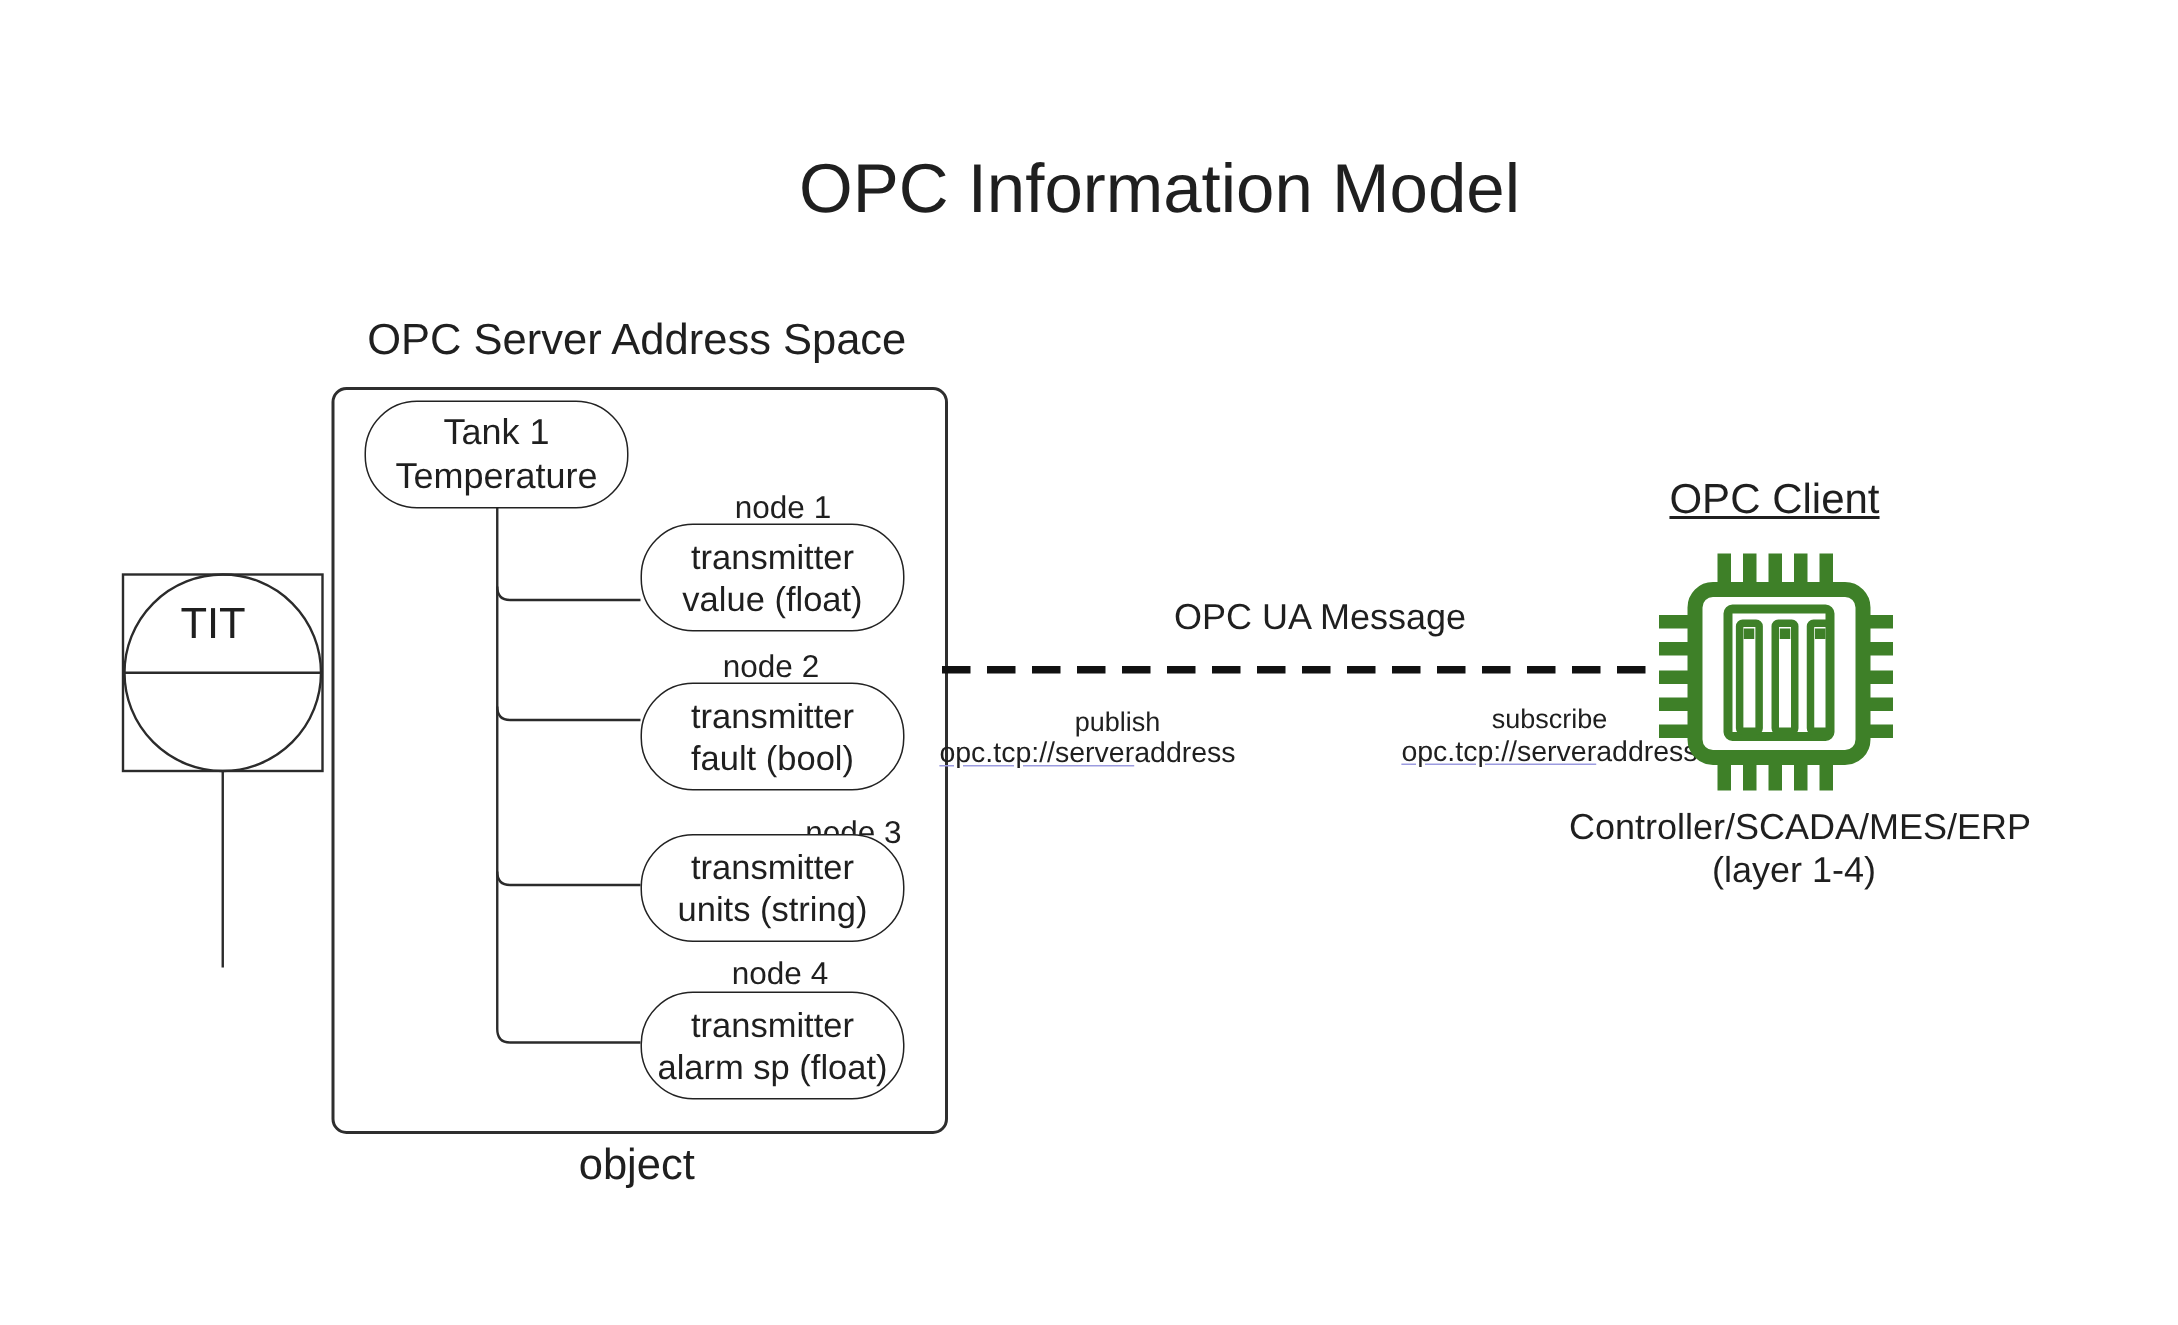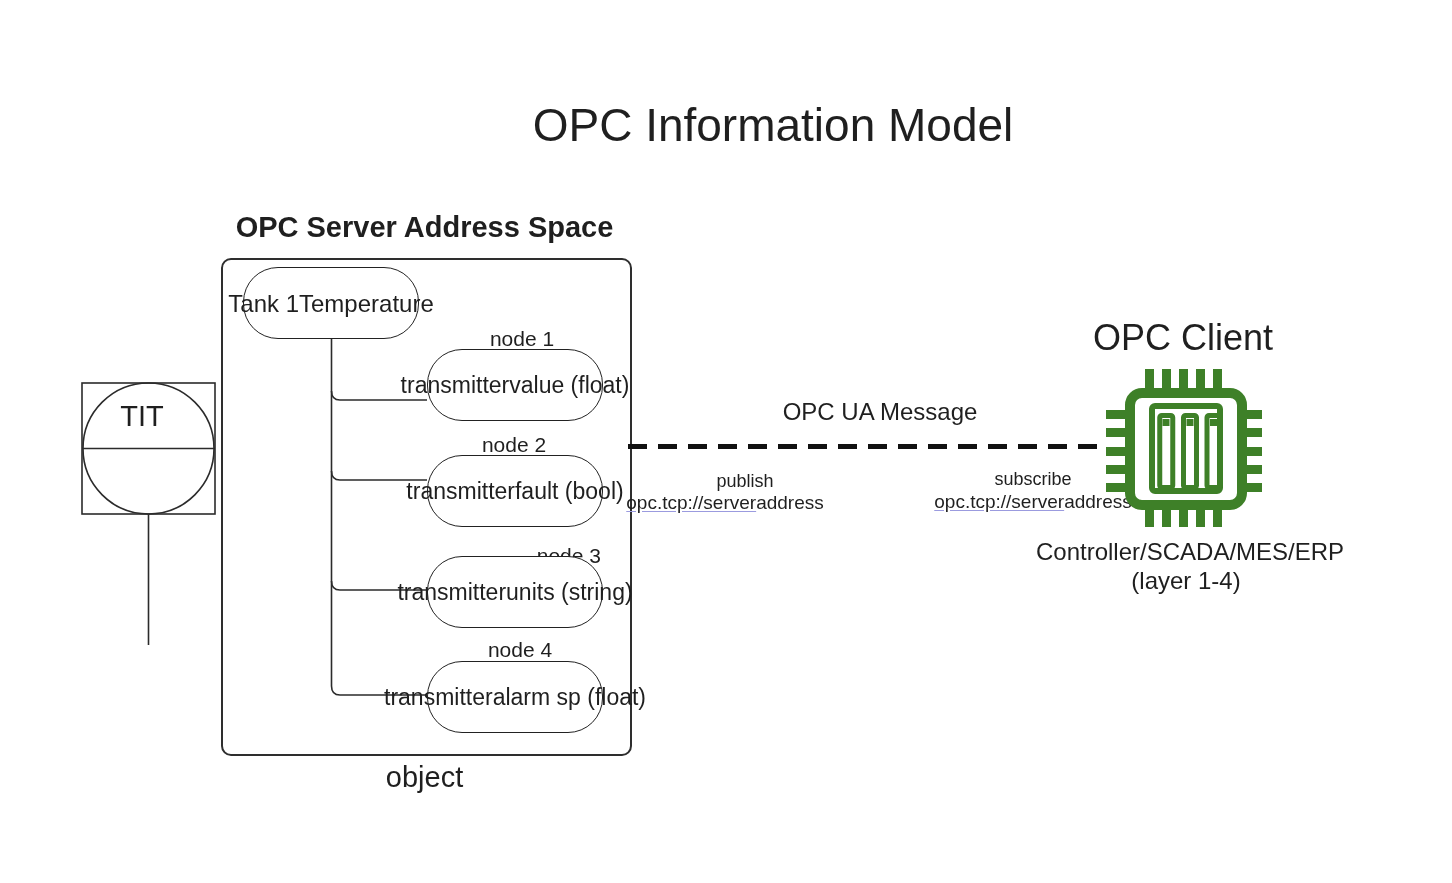--- a/index.html
+++ b/index.html
@@ -2,52 +2,52 @@
 <html><head>
 <meta charset="utf-8">
 <style>
   html,body{margin:0;padding:0;background:#ffffff;}
   body{font-family:"Liberation Sans", sans-serif;color:#1f1f1f;}
   .stage{position:relative;width:1452px;height:883px;background:#ffffff;overflow:hidden;}
   .abs{position:absolute;}
   .ctr{text-align:center;white-space:nowrap;}
   .title{font-size:46px;}
   .section-heading{font-size:29px;}
-  .client-heading{font-size:36px;}
+  .client-heading{font-size:28px;text-decoration:underline;}
   .caption{font-size:29px;}
   .tag{font-size:21px;color:#1f1f1f;}
   .bigbox{border:2px solid #2e2e2e;border-radius:10px;background:transparent;}
   .stadium{border:1.6px solid #222;border-radius:35px;background:#fff;
-           display:flex;flex-direction:row;align-items:center;justify-content:center;}
+           display:flex;flex-direction:column;align-items:center;justify-content:center;}
   .stadium .ln{font-size:23px;line-height:28px;white-space:nowrap;}
   .tank .ln{font-size:24px;line-height:29px;}
   .msg-label{font-size:24px;}
   .action{font-size:18px;}
   .url{font-size:19px;}
   .url .link{text-decoration:underline;text-underline-offset:2px;}
-  .client-caption{font-size:24px;line-height:29px;}
+  .client-caption{font-size:24px;line-height:29px;margin-left:10px;}
   .tit-label{font-size:29px;line-height:29px;}
   svg{display:block;}
 </style>
 </head>
 <body>
 
 <div class="stage">
 
   <div class="abs ctr title" style="left:473px;top:98px;width:600px;">OPC Information Model</div>
 
   <svg class="abs" style="left:80px;top:381px;" width="137" height="266" viewBox="0 0 137 266">
     <rect x="2" y="2" width="133" height="131" fill="none" stroke-width="1.6" style="stroke: rgb(43, 43, 43);"></rect>
     <circle cx="68.5" cy="67.5" r="65.5" fill="none" stroke-width="1.6" style="stroke: rgb(43, 43, 43);"></circle>
     <line x1="2" y1="67.5" x2="135" y2="67.5" stroke-width="1.6" style="stroke: rgb(43, 43, 43);"></line>
     <line x1="68.5" y1="133" x2="68.5" y2="264" stroke-width="1.6" style="stroke: rgb(43, 43, 43);"></line>
   </svg>
   <div class="abs ctr tit-label" style="left:82px;top:402px;width:120px;">TIT</div>
 
-  <div class="abs ctr section-heading" style="left:221px;top:211px;width:407px;font-weight:bold;">OPC Server Address Space</div>
+  <div class="abs ctr section-heading" style="left:221px;top:211px;width:407px;">OPC Server Address Space</div>
 
   <div class="abs bigbox" style="left:221px;top:258px;width:407px;height:494px;"></div>
 
   <svg class="abs" style="left:221px;top:258px;" width="407" height="494" viewBox="0 0 407 494">
     <g fill="none" stroke-width="1.6" style="stroke: rgb(43, 43, 43);">
       <path d="M110.5,79 L110.5,428"></path>
       <path d="M110.5,133 Q110.5,142 119,142 L206,142"></path>
       <path d="M110.5,213 Q110.5,222 119,222 L206,222"></path>
       <path d="M110.5,323 Q110.5,332 119,332 L206,332"></path>
       <path d="M110.5,428 Q110.5,437 119,437 L206,437"></path>

